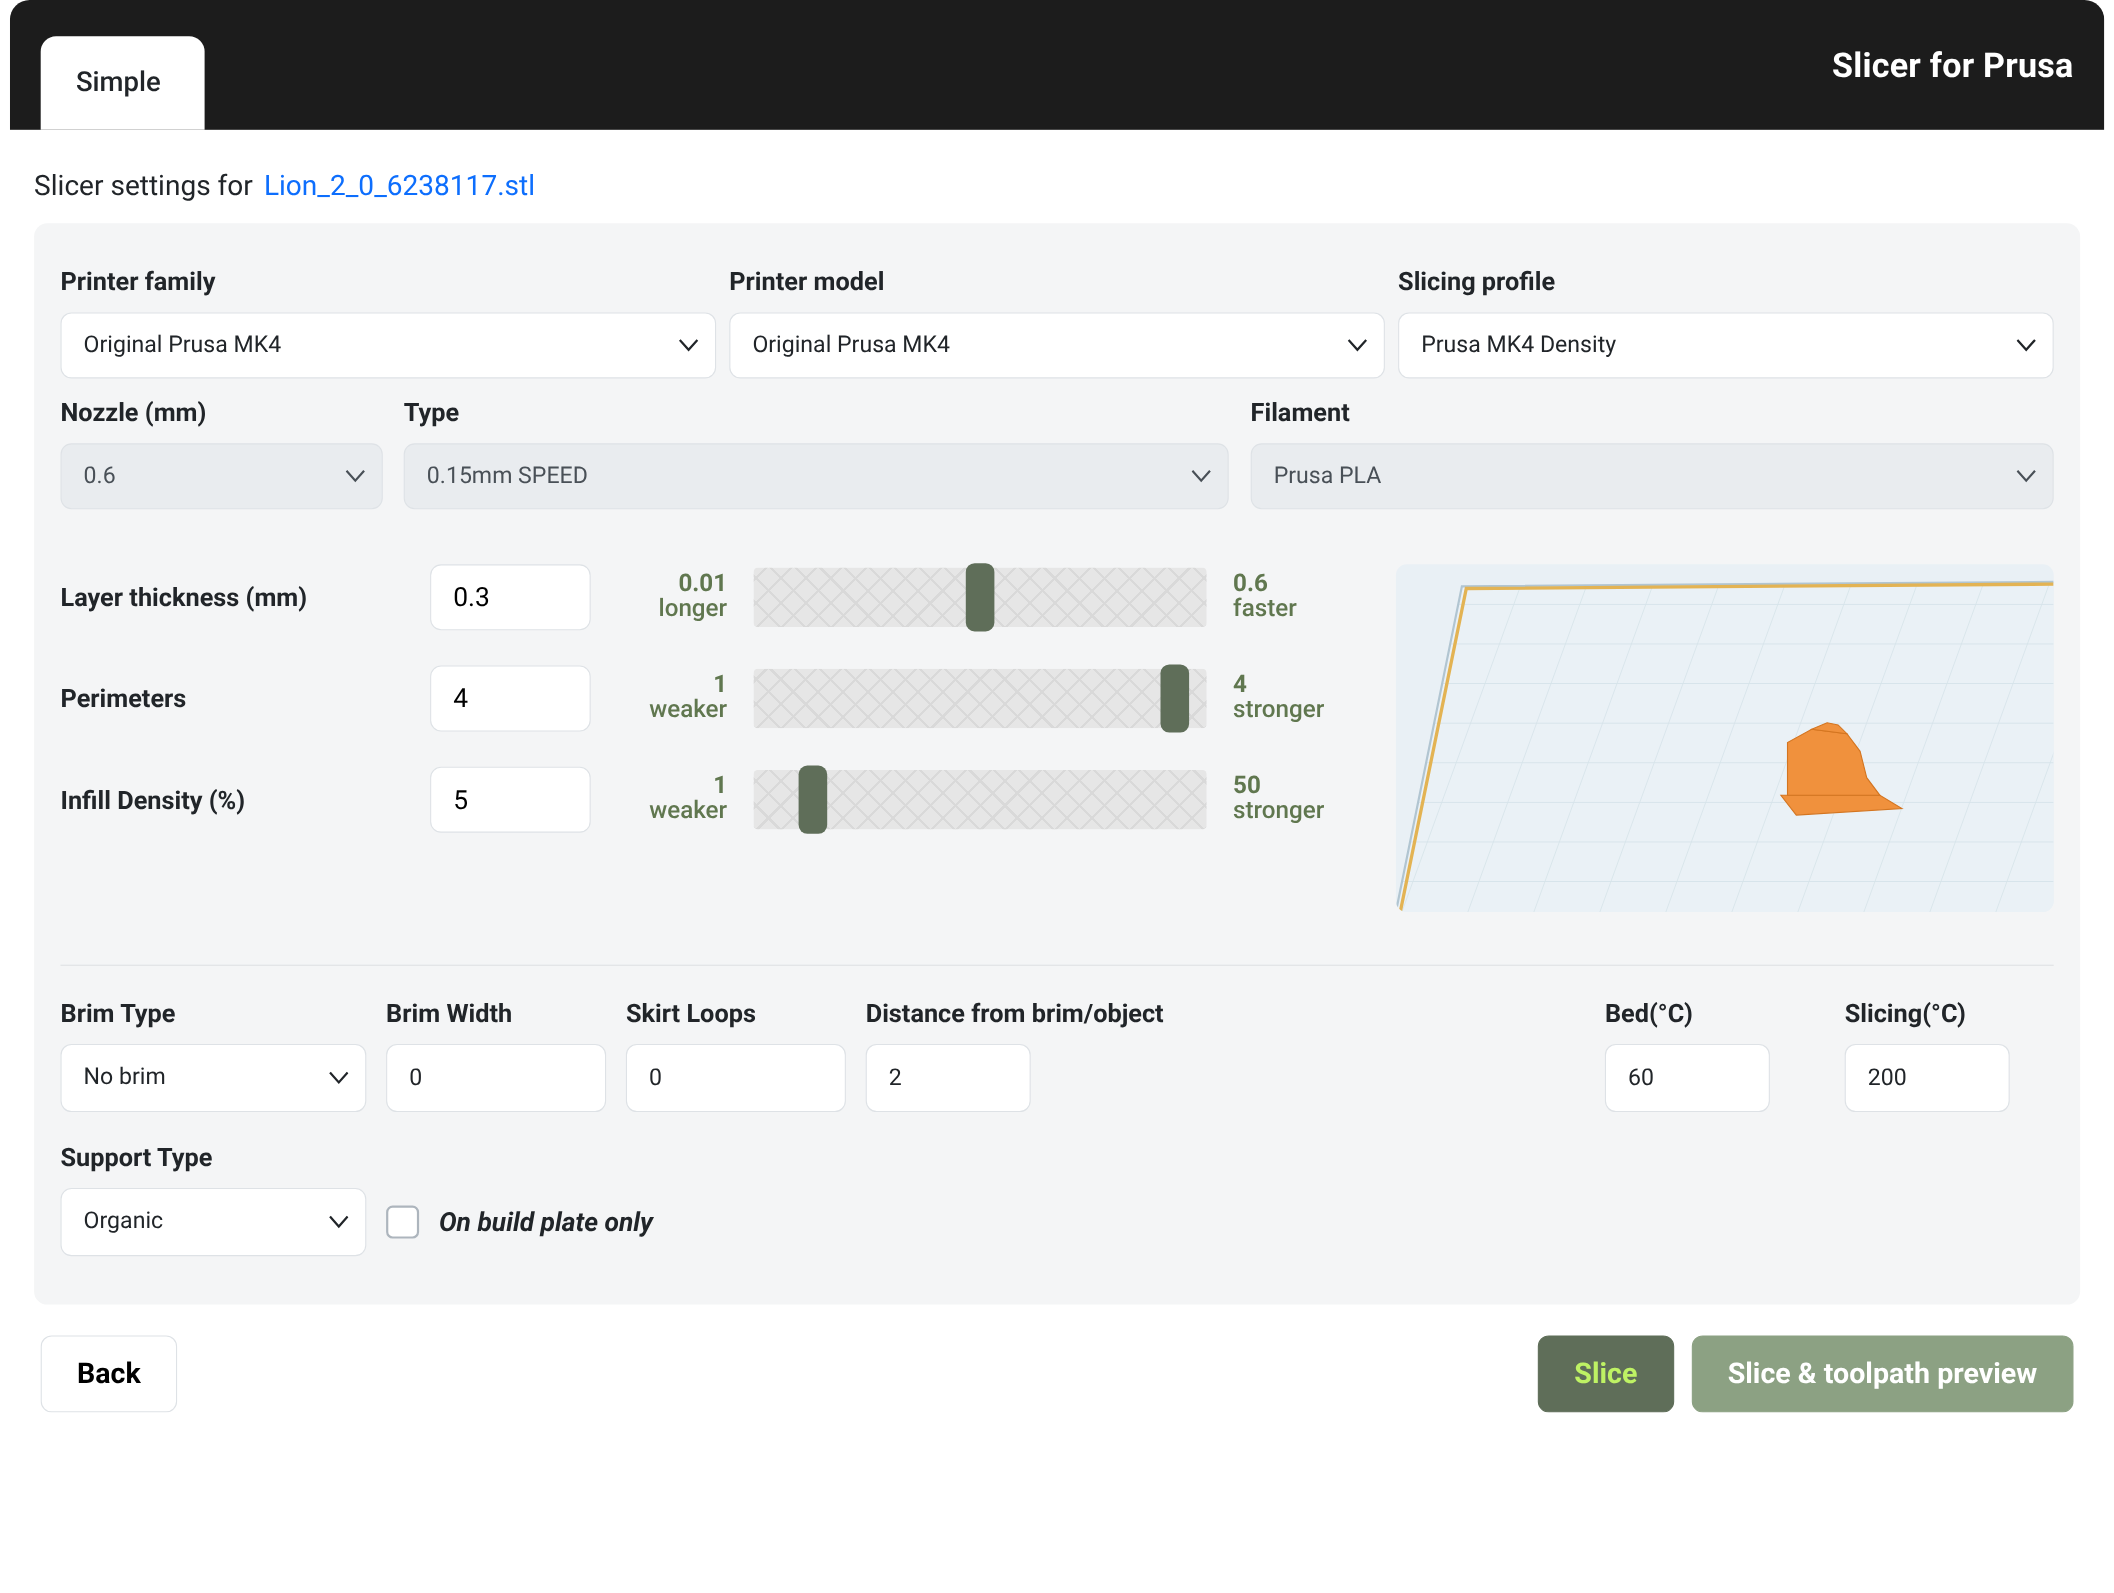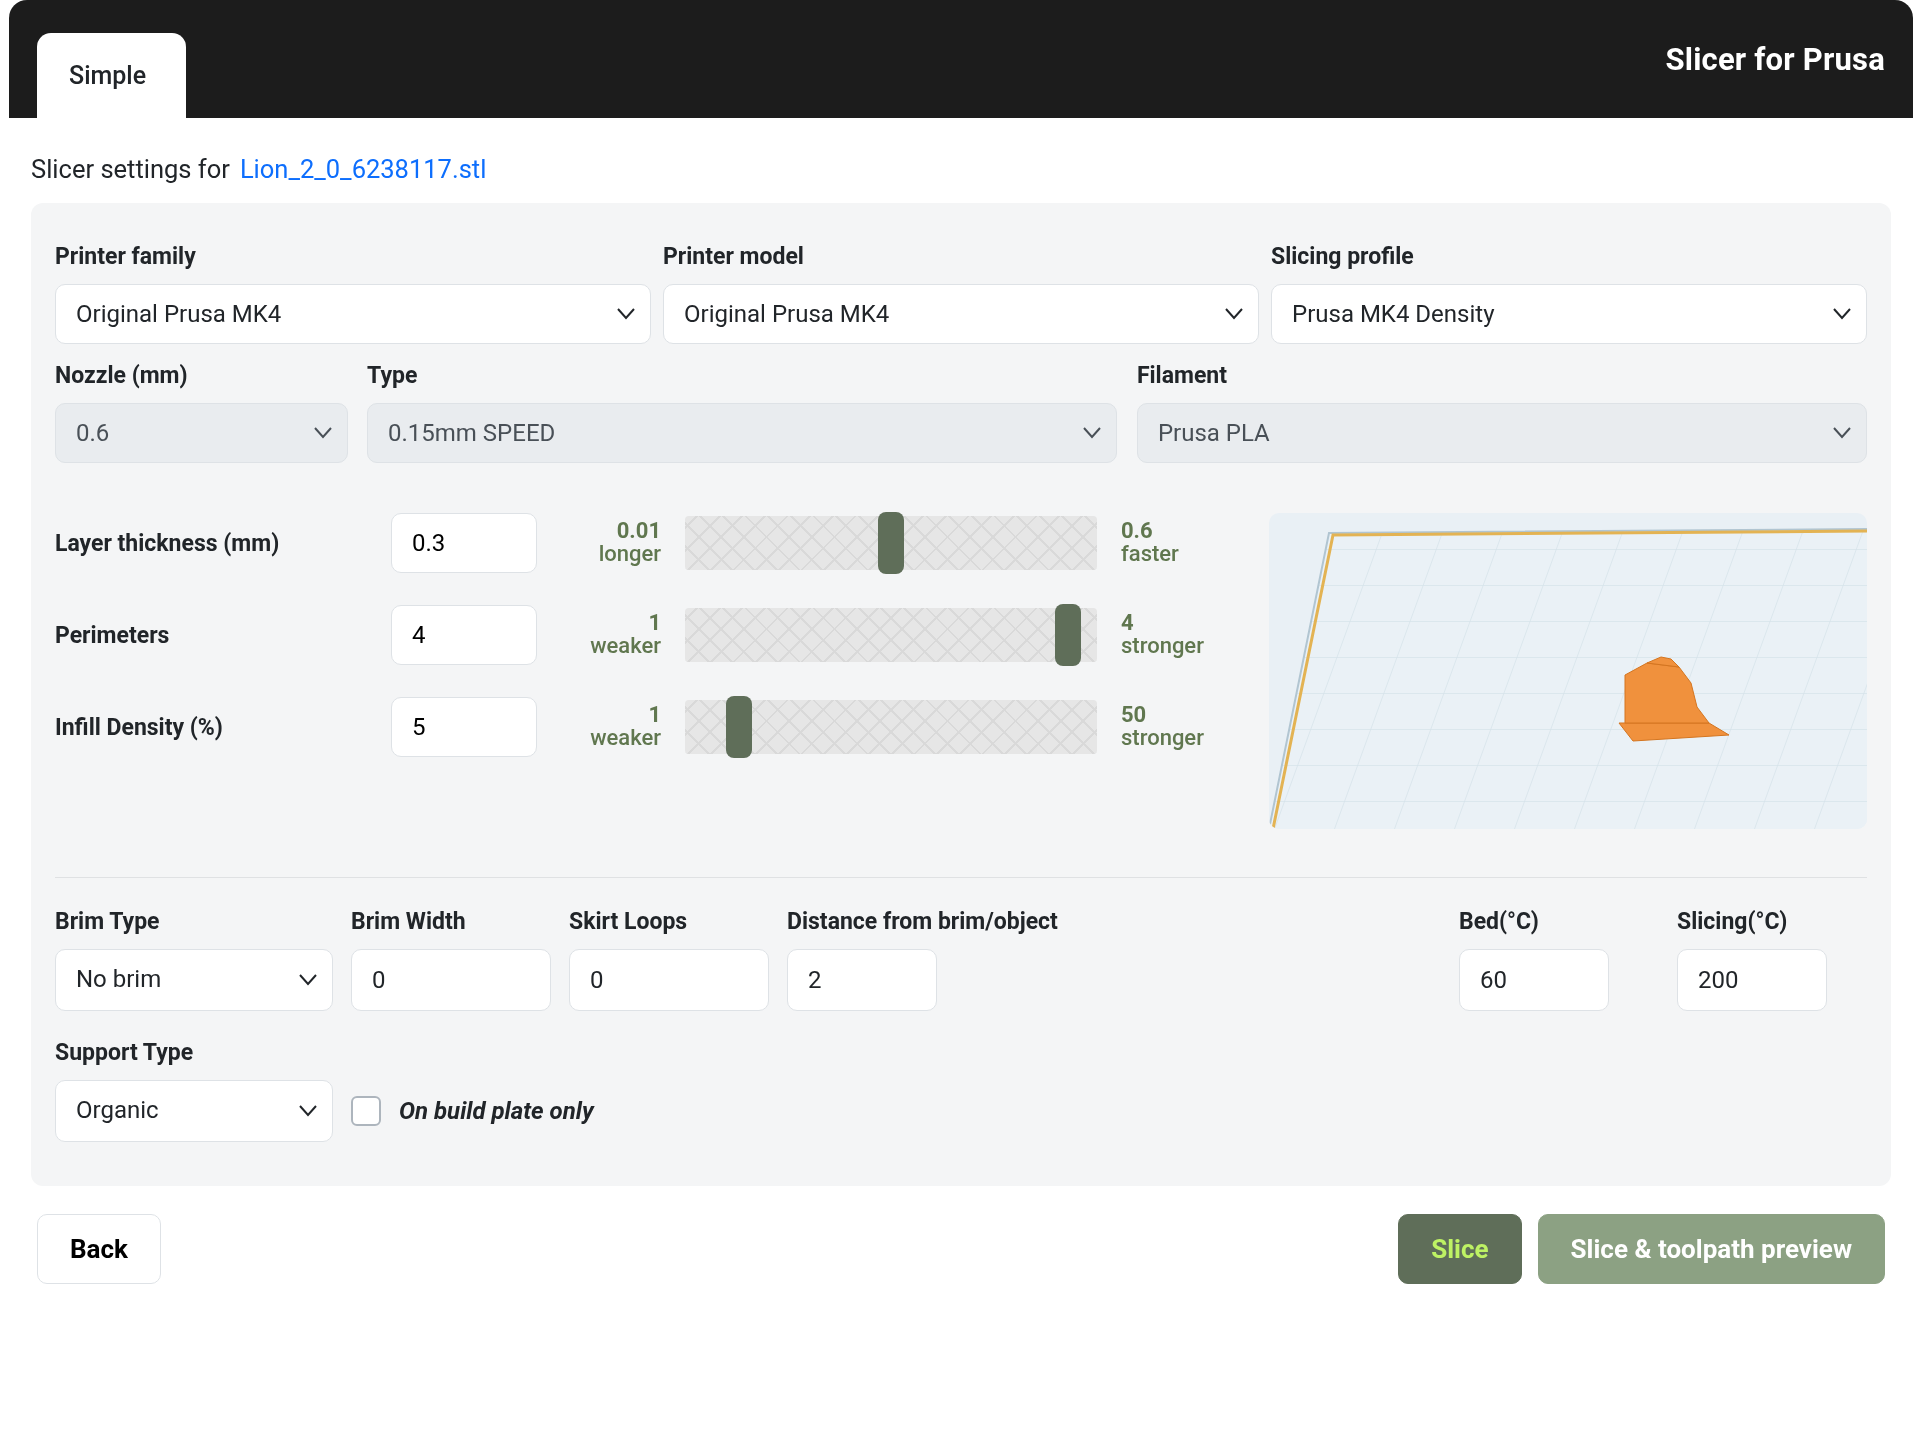--- a/index.html
+++ b/index.html
@@ -72,21 +72,21 @@
 
 .select-wrap, .input-wrap {
   position: relative;
 }
 .select, .input, .input-ro {
   width: 100%;
   height: 60px;
   border: 1.5px solid #dee2e6;
   border-radius: 10px;
   background: #fff;
-  font-size: 24px;
+  font-size: 21px;
   padding: 0 46px 0 20px;
   color: #212529;
   font-family: inherit;
 }
 .input-ro {
   background: #e9ecef;
   color: #495057;
 }
 .chev {
   position: absolute;

